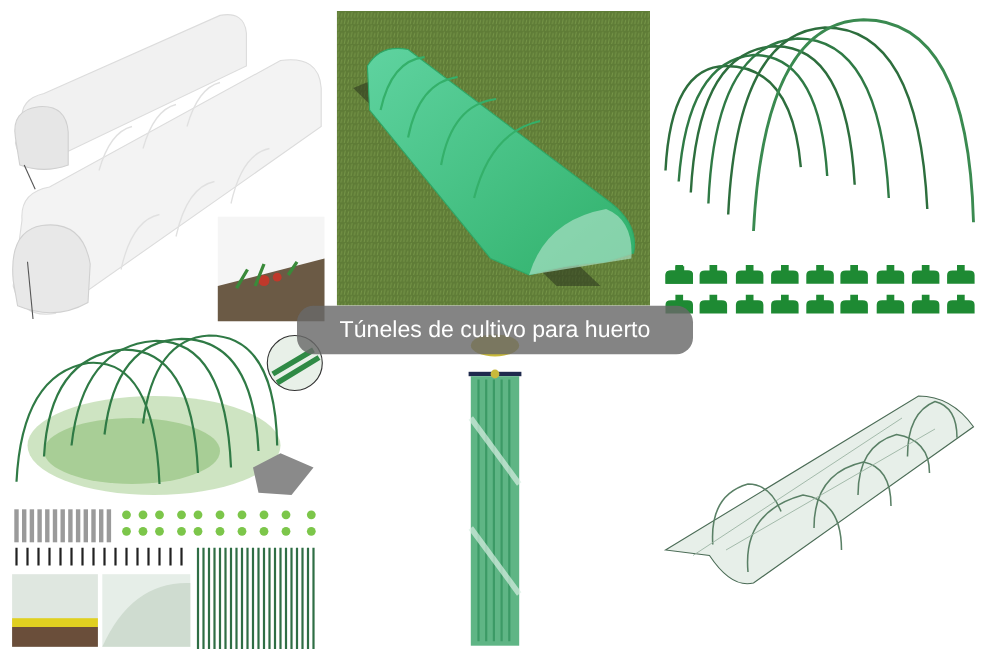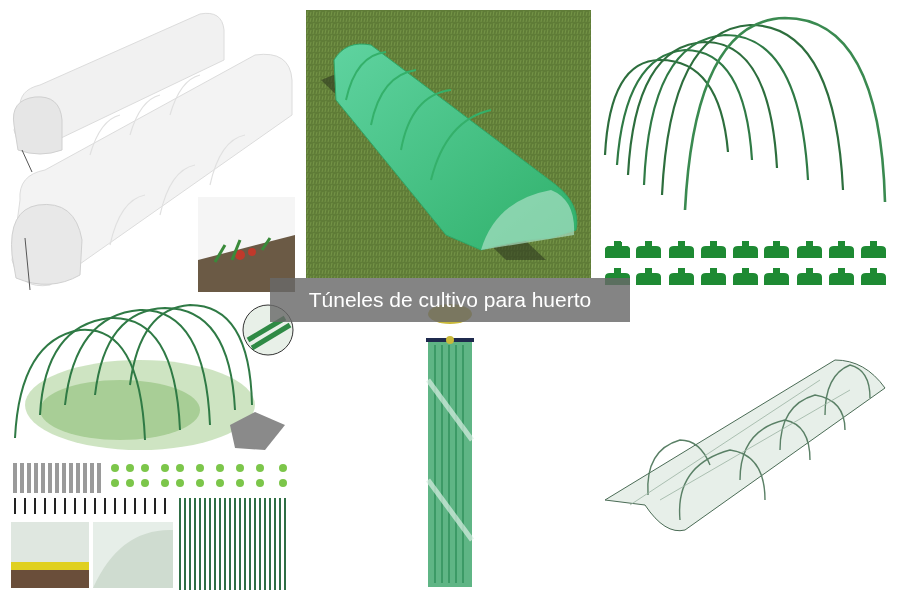--- a/index.html
+++ b/index.html
@@ -1,18 +1,18 @@
 <!DOCTYPE html>
 <html><head>
 <meta charset="utf-8">
 <style>
   html,body{margin:0;padding:0;}
   body{width:900px;height:600px;background:#ffffff;position:relative;overflow:hidden;font-family:"Liberation Sans",sans-serif;}
   .tile{position:absolute;overflow:hidden;}
-  .caption{position:absolute;left:270px;top:278px;width:360px;height:44px;background:rgba(105,105,105,0.82);display:flex;align-items:center;justify-content:center;}
+  .caption{position:absolute;left:270px;top:278px;width:360px;height:44px;background:rgba(105,105,105,0.82);display:flex;align-items:center;justify-content:center;border-radius:15px;}
   .caption span{color:#ffffff;font-size:21px;font-family:"Liberation Sans",sans-serif;letter-spacing:0px;white-space:nowrap;}
   svg{display:block;}
 </style>
 </head>
 <body>
 
 <div class="tile" style="left:0;top:0;width:300px;height:295px;">
   <svg width="300" height="295" viewBox="0 0 300 295">
     <rect width="300" height="295" fill="#ffffff"></rect>
 

